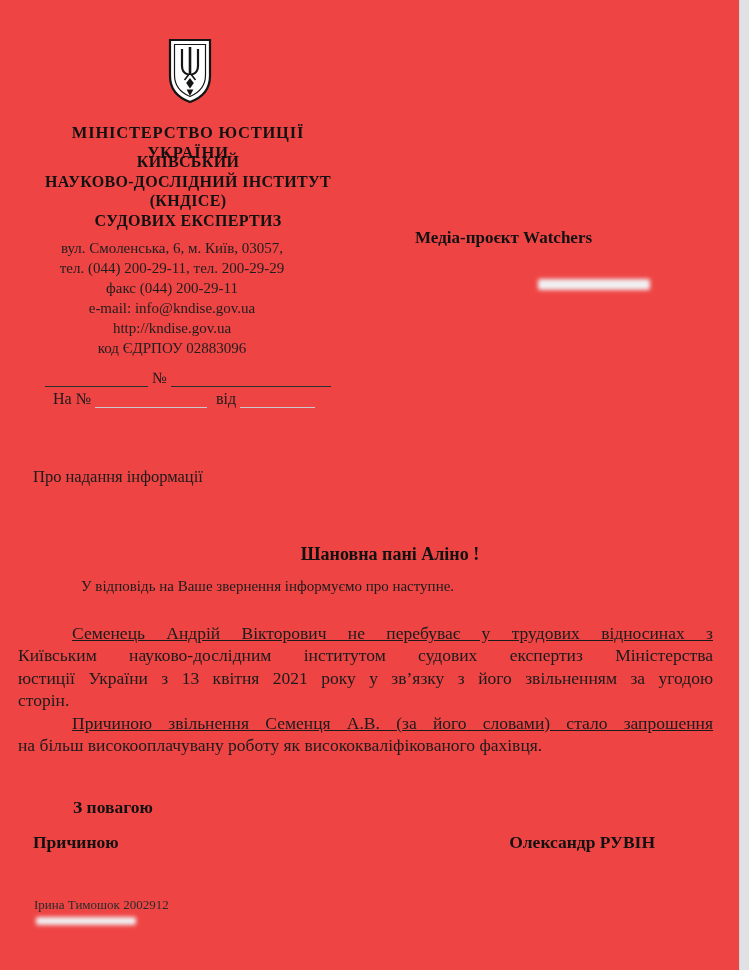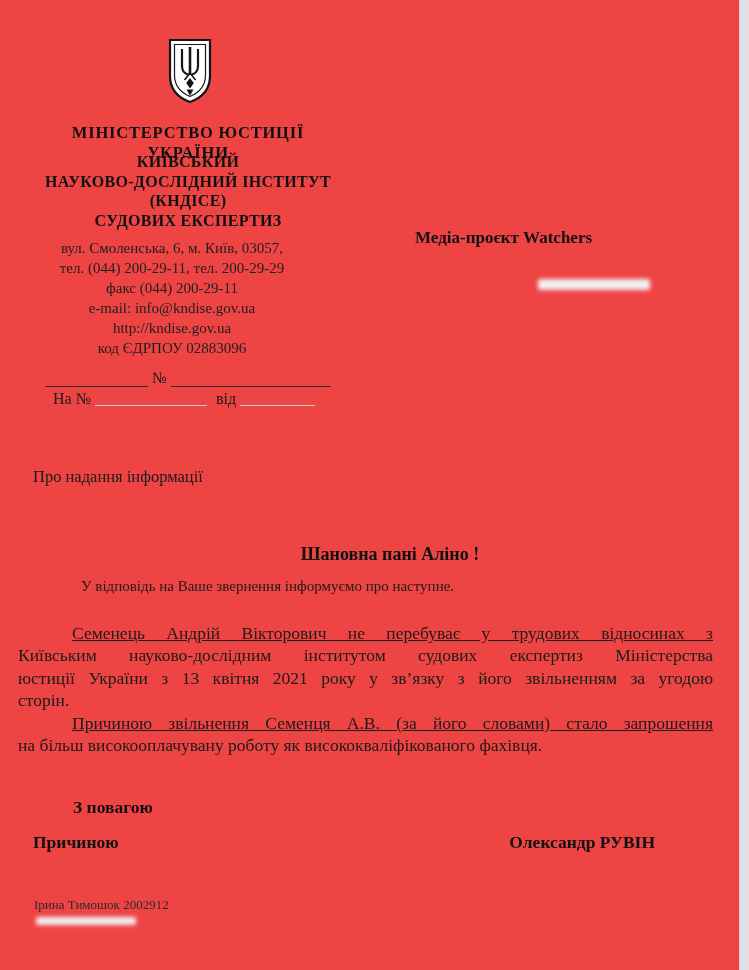--- a/index.html
+++ b/index.html
@@ -26,21 +26,21 @@
   .smudge{background:#f0f0f2;filter:blur(2px);border-radius:2px;}
   .smudge-a{left:538px;top:279px;width:112px;height:11px;}
   .smudge-b{left:36px;top:917px;width:100px;height:8px;}
 
   
   .ref1{left:45px;top:369px;display:flex;align-items:flex-end;font-size:15.5px;}
   .ref1 .blank{border-bottom:1.6px solid #2e2e2e;height:16px;display:inline-block;}
   .ref1 .b1{width:103px;}
   .ref1 .b2{width:160px;}
   .ref1 .num{margin:0 4px;}
-  .ref2{left:53px;top:390px;display:flex;font-size:16px;}
+  .ref2{left:53px;top:390px;display:flex;align-items:flex-end;font-size:16px;}
   .ref2 .fblank{border-bottom:1.2px solid #c9c9cd;height:15px;display:inline-block;}
   .ref2 .b1{width:112px;margin-left:4px;}
   .ref2 .lbl2{margin-left:9px;}
   .ref2 .b2{width:75px;margin-left:4px;}
 
   
   .subject{left:33px;top:467px;font-size:16.5px;}
   .salutation{left:60px;top:544px;width:660px;text-align:center;font-size:18px;font-weight:bold;color:#111;}
   .para1{left:27px;top:575px;width:695px;font-size:15px;line-height:22.4px;}
   .paras{left:18px;top:622px;width:695px;font-size:17.5px;line-height:22.4px;}

